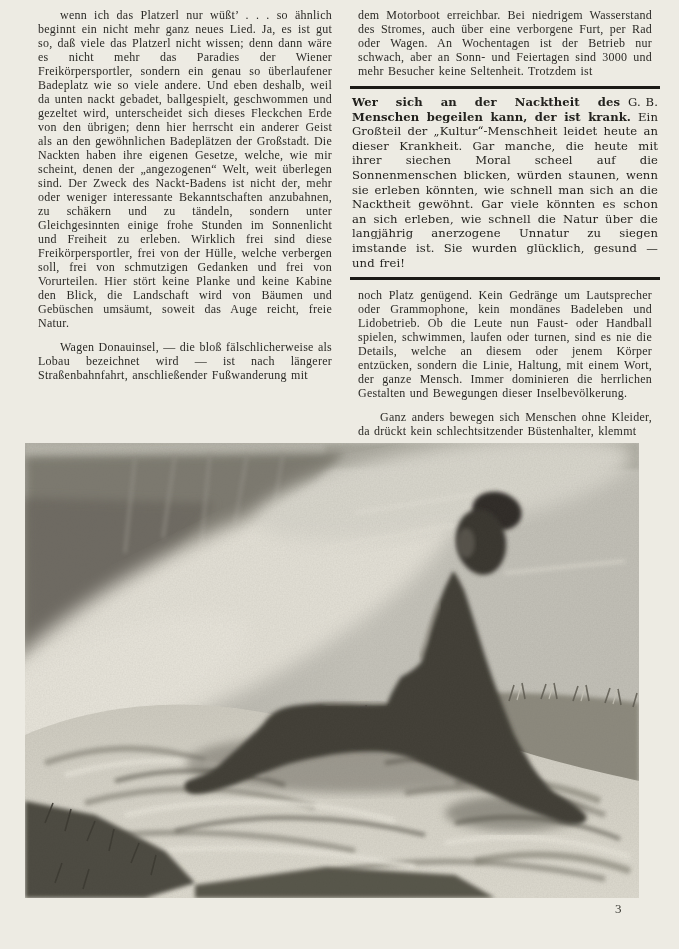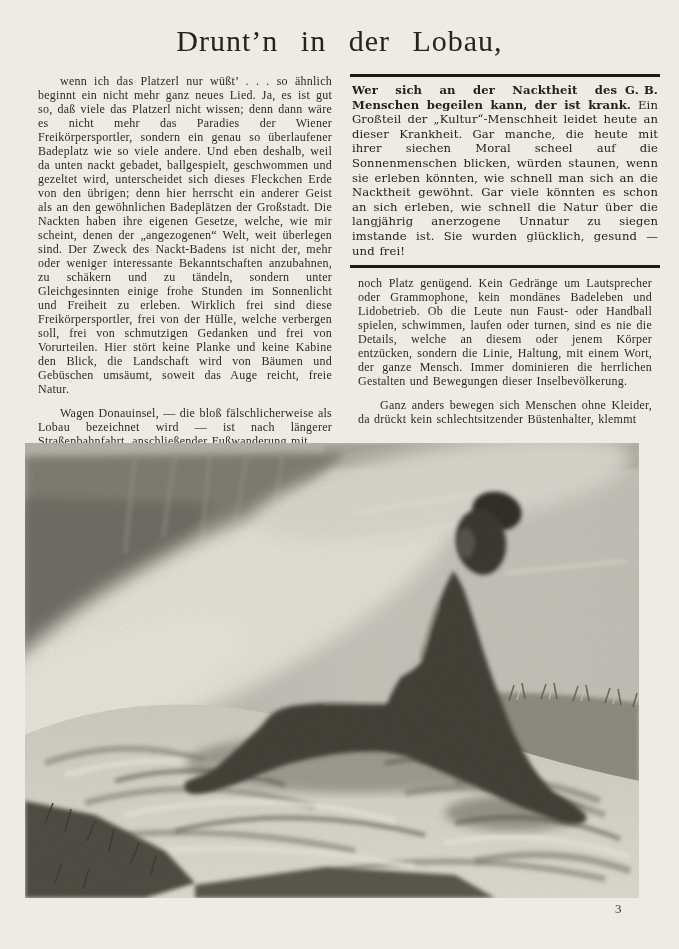--- a/index.html
+++ b/index.html
@@ -53,47 +53,47 @@
     border-bottom: 3px solid #1b1a16;
     padding: 6px 2px 7px 2px;
     font-family: "DejaVu Serif", serif;
     font-size: 11.6px;
     line-height: 14.6px;
     letter-spacing: 0.1px;
     text-align: justify;
     color: #23221e;
   }
   .callout-lead { font-weight: bold; margin-top: 24px; }
-  .callout-sig { float: right; font-weight: bold; padding-left: 8px; }
+  .callout-sig { float: right; font-weight: normal; padding-left: 8px; }
   .photo-wrap {
     position: absolute;
     left: 25px; top: 443px;
     width: 614px; height: 455px;
     line-height: 0;
   }
   .page-number {
     position: absolute;
     left: 615px; top: 901px;
     font-size: 13px;
     color: #3a3933;
   }
 </style>
 </head>
 <body>
 
 <div class="page">
 
-  <h1 class="page-title">Drunt’n  in  der  Lobau,</h1>
 
   <div class="columns">
     <div class="col">
       <p class="indent">wenn ich das Platzerl nur wüßt’ . . . so ähnlich beginnt ein nicht mehr ganz neues Lied. Ja, es ist gut so, daß viele das Platzerl nicht wissen; denn dann wäre es nicht mehr das Paradies der Wiener Freikörpersportler, sondern ein genau so überlaufener Badeplatz wie so viele andere. Und eben deshalb, weil da unten nackt gebadet, ballgespielt, geschwommen und gezeltet wird, unterscheidet sich dieses Fleckchen Erde von den übrigen; denn hier herrscht ein anderer Geist als an den gewöhnlichen Badeplätzen der Großstadt. Die Nackten haben ihre eigenen Gesetze, welche, wie mir scheint, denen der „angezogenen“ Welt, weit überlegen sind. Der Zweck des Nackt-Badens ist nicht der, mehr oder weniger interessante Bekanntschaften anzubahnen, zu schäkern und zu tändeln, sondern unter Gleichgesinnten einige frohe Stunden im Sonnenlicht und Freiheit zu erleben. Wirklich frei sind diese Freikörpersportler, frei von der Hülle, welche verbergen soll, frei von schmutzigen Gedanken und frei von Vorurteilen. Hier stört keine Planke und keine Kabine den Blick, die Landschaft wird von Bäumen und Gebüschen umsäumt, soweit das Auge reicht, freie Natur.</p>
       <p class="indent para-gap">Wagen Donauinsel, — die bloß fälschlicherweise als Lobau bezeichnet wird — ist nach längerer Straßenbahnfahrt, anschließender Fußwanderung mit</p>
     </div>
     <div class="col">
+      <p>dem Motorboot erreichbar. Bei niedrigem Wasserstand des Stromes, auch über eine verborgene Furt, per Rad oder Wagen. An Wochentagen ist der Betrieb nur schwach, aber an Sonn- und Feiertagen sind 3000 und mehr Besucher keine Seltenheit. Trotzdem ist</p>
       <div class="callout">
         <span class="callout-sig">G. B.</span><span class="callout-lead">Wer sich an der Nacktheit des Menschen begeilen kann, der ist krank.</span><span> Ein Großteil der „Kultur“-Menschheit leidet heute an dieser Krankheit. Gar manche, die heute mit ihrer siechen Moral scheel auf die Sonnenmenschen blicken, würden staunen, wenn sie erleben könnten, wie schnell man sich an die Nacktheit gewöhnt. Gar viele könnten es schon an sich erleben, wie schnell die Natur über die langjährig anerzogene Unnatur zu siegen imstande ist. Sie wurden glücklich, gesund — und frei!</span>
       </div>
       <p>noch Platz genügend. Kein Gedränge um Lautsprecher oder Grammophone, kein mondänes Badeleben und Lidobetrieb. Ob die Leute nun Faust- oder Handball spielen, schwimmen, laufen oder turnen, sind es nie die Details, welche an diesem oder jenem Körper entzücken, sondern die Linie, Haltung, mit einem Wort, der ganze Mensch. Immer dominieren die herrlichen Gestalten und Bewegungen dieser Inselbevölkerung.</p>
       <p class="indent para-gap">Ganz anders bewegen sich Menschen ohne Kleider, da drückt kein schlechtsitzender Büstenhalter, klemmt</p>
     </div>
   </div>
 
   <div class="photo-wrap">
     <svg width="614" height="455" viewBox="0 0 614 455" xmlns="http://www.w3.org/2000/svg">

